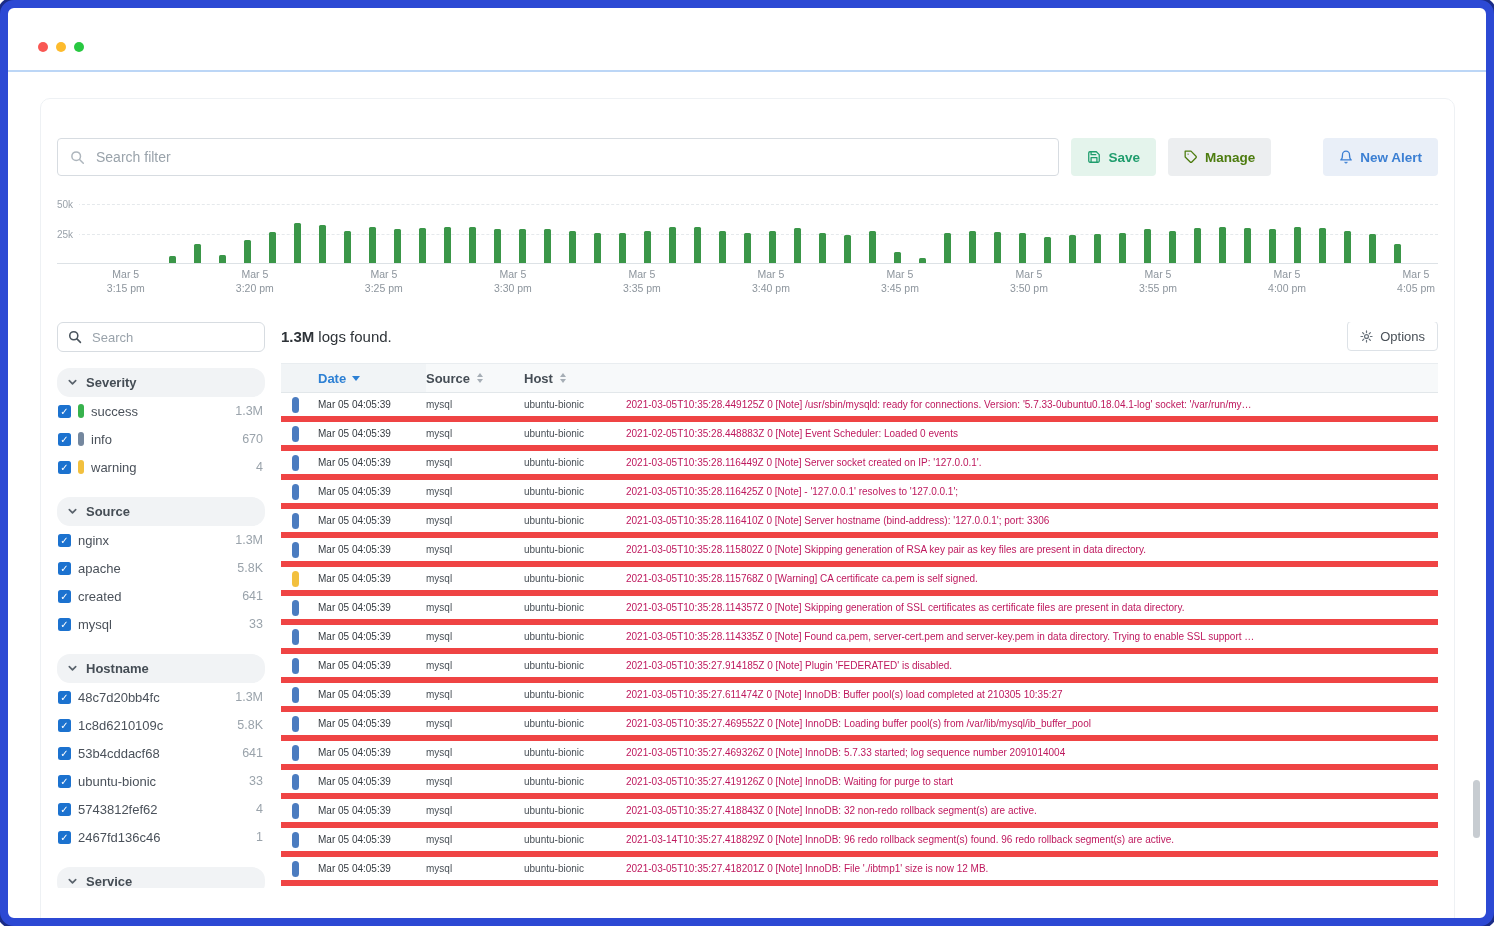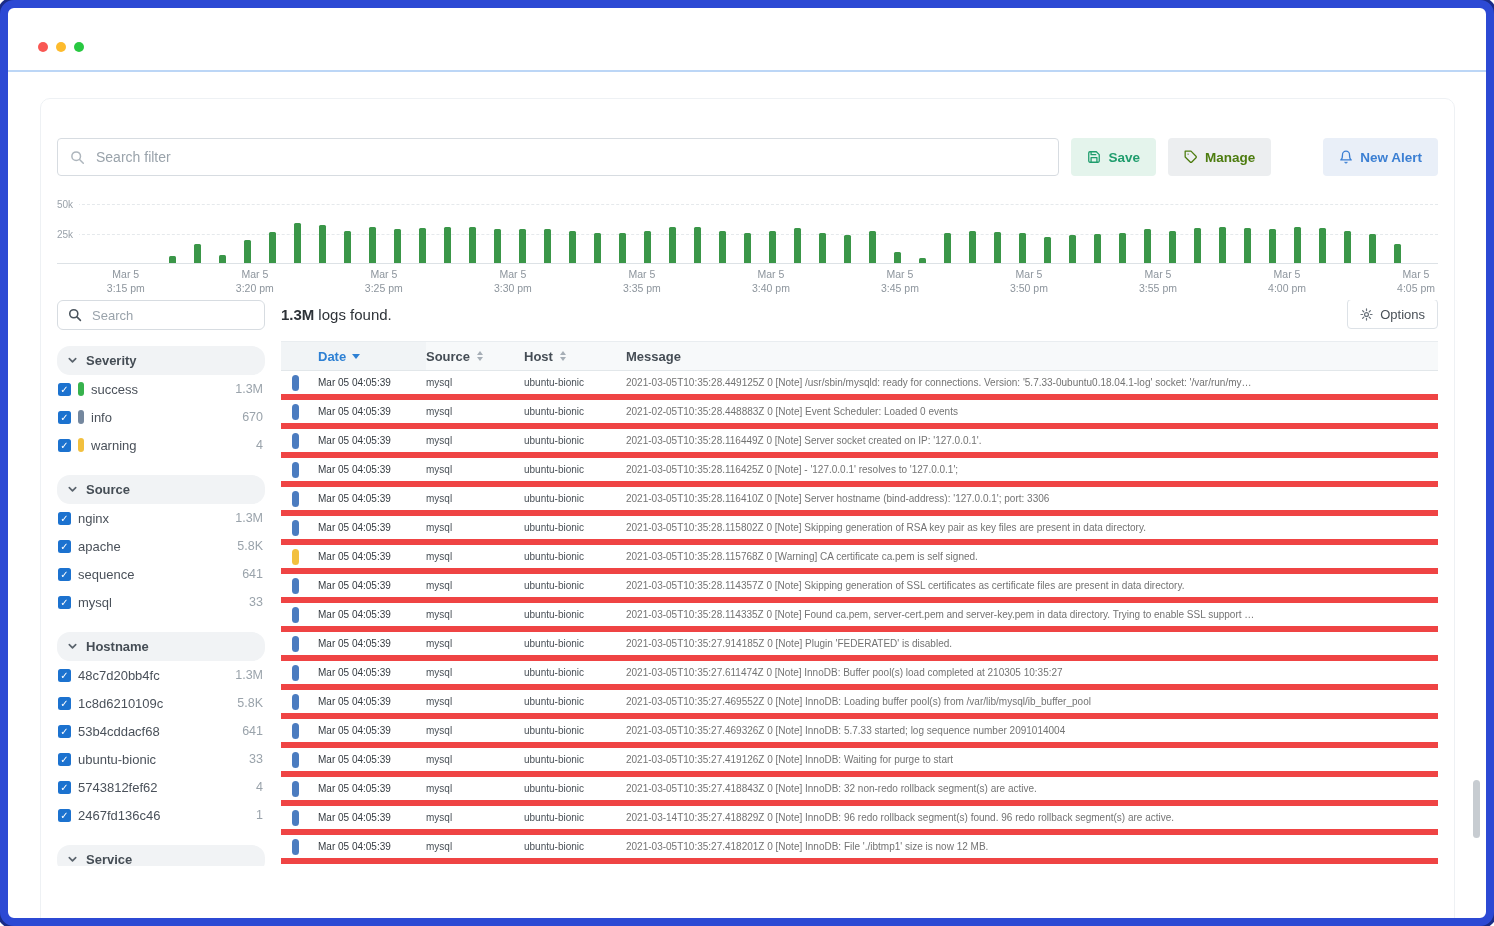--- a/index.html
+++ b/index.html
@@ -55,21 +55,21 @@
     display:flex; justify-content:space-between; align-items:flex-end;
   }
   .bar{ width:7px; border-radius:1.5px 1.5px 0 0; }
   .xaxis{ position:absolute; top:72px; left:0; right:4px; height:26px; }
   .xtick{
     position:absolute; transform:translateX(-50%); text-align:center;
     font-size:10.5px; color:#8d959d; line-height:1.3; white-space:nowrap;
   }
 
   
-  .body-row{ display:flex; gap:16px; margin-top:8px; height:566px; overflow:hidden; }
+  .body-row{ display:flex; gap:16px; margin-top:30px; height:566px; overflow:hidden; }
 
   
   .sidebar{ width:208px; flex:none; overflow:hidden; }
   .sidebar-search{
     height:30px; border:1px solid #d7dce1; border-radius:6px;
     display:flex; align-items:center; gap:8px; padding:0 10px;
   }
   .sidebar-search input{ border:none; outline:none; flex:1; font-size:13px; color:#495057; font-family:inherit; min-width:0; }
   .section-header{
     margin-top:16px; height:29px; background:#f1f3f5; border-radius:13px;
@@ -112,21 +112,21 @@
   }
   .sort{ margin-left:7px; display:inline-flex; flex-direction:column; }
   .sort i{ display:block; width:0; height:0; border-left:3.5px solid transparent; border-right:3.5px solid transparent; }
   .sort .up{ border-bottom:4px solid #a6aeb6; margin-bottom:2px; }
   .sort .down{ border-top:4px solid #a6aeb6; }
   .trow{ border-bottom:6px solid #ef4444; font-size:10px; }
   .pill-cell{ display:flex; align-items:center; }
   .pill{ width:7px; height:16px; border-radius:3.5px; margin-left:11px; }
   .td-date{ color:#343a40; }
   .td-source,.td-host{ color:#495057; }
-  .td-message{ color:#737373; white-space:nowrap; overflow:hidden; text-overflow:ellipsis; padding-right:8px; }
+  .td-message{ color:#be185d; white-space:nowrap; overflow:hidden; text-overflow:ellipsis; padding-right:8px; }
 
   
   .scroll-thumb{
     position:absolute; right:6px; top:772px; width:7px; height:58px;
     background:#c7ccd1; border-radius:4px; cursor:grab;
   }
 </style>
 </head>
 <body>
 
@@ -326,21 +326,21 @@
               <span class="flabel">nginx</span>
               <span class="count">1.3M</span>
             </div>
             <div class="filter-item">
               <span class="checkbox">✓</span>
               <span class="flabel">apache</span>
               <span class="count">5.8K</span>
             </div>
             <div class="filter-item">
               <span class="checkbox">✓</span>
-              <span class="flabel">sequence</span>
+              <span class="flabel">created</span>
               <span class="count">641</span>
             </div>
             <div class="filter-item">
               <span class="checkbox">✓</span>
               <span class="flabel">mysql</span>
               <span class="count">33</span>
             </div>
             <div class="section-header">
               <svg viewBox="0 0 12 12" width="11" height="11" fill="none" stroke="#5a636c" stroke-width="1.8" stroke-linecap="round" stroke-linejoin="round">
                 <polyline points="2.5,4 6,7.5 9.5,4"></polyline>
@@ -415,23 +415,20 @@
                   <i class="down"></i>
                 </span>
             </div>
             <div class="th">
               <span>Host</span>
               <span class="sort">
                   <i class="up"></i>
                   <i class="down"></i>
                 </span>
             </div>
-            <div class="th">
-              <span>Message</span>
-            </div>
           </div>
           <div id="table-body">
               <div class="trow">
                 <div class="pill-cell">
                   <span class="pill" style="background: rgb(75, 124, 192);"></span>
                 </div>
                 <div class="td td-date">Mar 05 04:05:39</div>
                 <div class="td td-source">mysql</div>
                 <div class="td td-host">ubuntu-bionic</div>
                 <div class="td td-message">2021-03-05T10:35:28.449125Z 0 [Note] /usr/sbin/mysqld: ready for connections. Version: '5.7.33-0ubuntu0.18.04.1-log' socket: '/var/run/my…</div>

